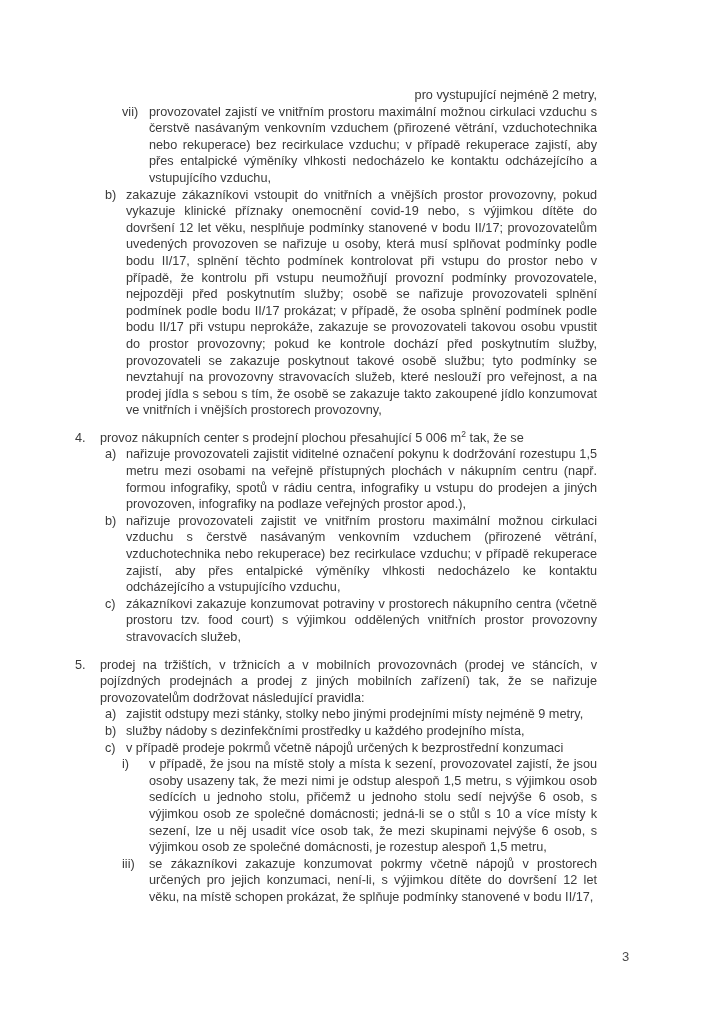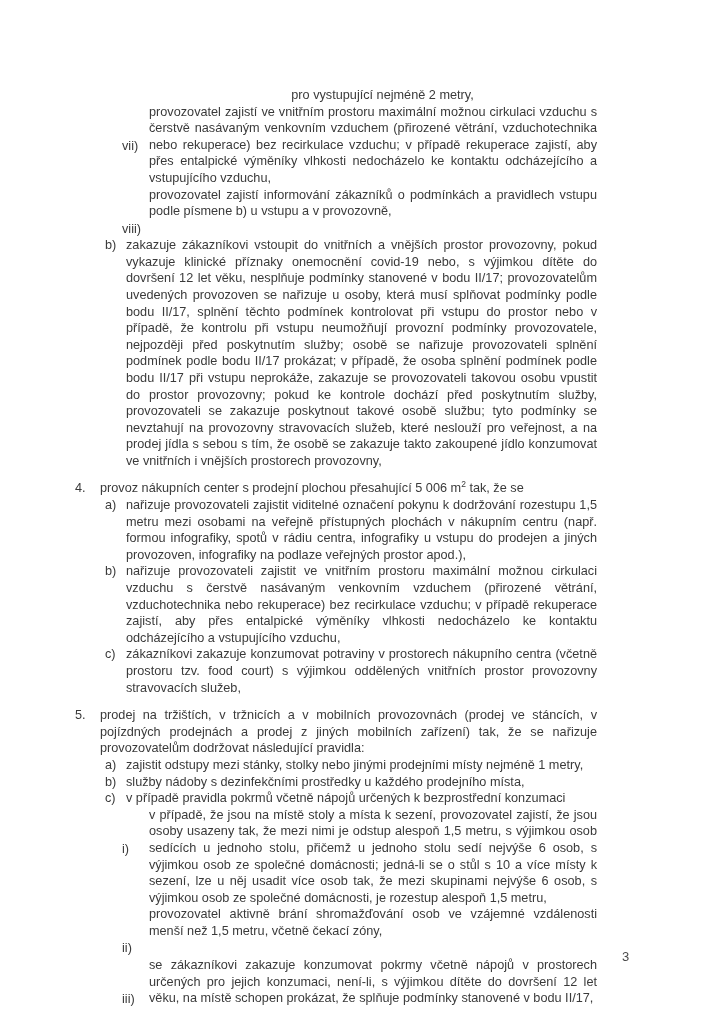--- a/index.html
+++ b/index.html
@@ -33,24 +33,24 @@
     white-space: nowrap;
   }
   .row .text {
     flex: 1 1 auto;
     text-align: justify;
   }
   .l1 .marker { width: 25px; }
   .l2 { margin-left: 30px; }
   .l2 .marker { width: 21px; }
   .l3 { margin-left: 47px; }
-  .l3 .marker { width: 27px; margin-top: 34px; }
+  .l3 .marker { width: 27px; }
   .cont {
     margin-left: 77px;
-    text-align: center;
+    text-align: right;
     padding-left: 16px;
   }
   .gap-before { margin-top: 11px; }
   sup {
     font-size: 8.5px;
     line-height: 0;
     vertical-align: super;
   }
   .page-number {
     position: absolute;
@@ -66,24 +66,20 @@
 <div class="page">
   <div class="content">
 
     <div class="cont">pro vystupující nejméně 2 metry,</div>
 
     <div class="row l3">
       <span class="marker">vii)</span>
       <span class="text">provozovatel zajistí ve vnitřním prostoru maximální možnou cirkulaci vzduchu s čerstvě nasávaným venkovním vzduchem (přirozené větrání, vzduchotechnika nebo rekuperace) bez recirkulace vzduchu; v případě rekuperace zajistí, aby přes entalpické výměníky vlhkosti nedocházelo ke kontaktu odcházejícího a vstupujícího vzduchu,</span>
     </div>
 
-    <div class="row l3">
-      <span class="marker">viii)</span>
-      <span class="text">provozovatel zajistí informování zákazníků o podmínkách a pravidlech vstupu podle písmene b) u vstupu a v provozovně,</span>
-    </div>
 
     <div class="row l2">
       <span class="marker">b)</span>
       <span class="text">zakazuje zákazníkovi vstoupit do vnitřních a vnějších prostor provozovny, pokud vykazuje klinické příznaky onemocnění covid-19 nebo, s výjimkou dítěte do dovršení 12 let věku, nesplňuje podmínky stanovené v bodu II/17; provozovatelům uvedených provozoven se nařizuje u osoby, která musí splňovat podmínky podle bodu II/17, splnění těchto podmínek kontrolovat při vstupu do prostor nebo v případě, že kontrolu při vstupu neumožňují provozní podmínky provozovatele, nejpozději před poskytnutím služby; osobě se nařizuje provozovateli splnění podmínek podle bodu II/17 prokázat; v případě, že osoba splnění podmínek podle bodu II/17 při vstupu neprokáže, zakazuje se provozovateli takovou osobu vpustit do prostor provozovny; pokud ke kontrole dochází před poskytnutím služby, provozovateli se zakazuje poskytnout takové osobě službu; tyto podmínky se nevztahují na provozovny stravovacích služeb, které neslouží pro veřejnost, a na prodej jídla s sebou s tím, že osobě se zakazuje takto zakoupené jídlo konzumovat ve vnitřních i vnějších prostorech provozovny,</span>
     </div>
 
     <div class="row l1 gap-before">
       <span class="marker">4.</span>
       <span class="text"><span>provoz nákupních center s prodejní plochou přesahující 5 006 m</span><sup>2</sup><span> tak, že se</span></span>
     </div>
@@ -103,42 +99,38 @@
       <span class="text">zákazníkovi zakazuje konzumovat potraviny v prostorech nákupního centra (včetně prostoru tzv. food court) s výjimkou oddělených vnitřních prostor provozovny stravovacích služeb,</span>
     </div>
 
     <div class="row l1 gap-before">
       <span class="marker">5.</span>
       <span class="text">prodej na tržištích, v tržnicích a v mobilních provozovnách (prodej ve stáncích, v pojízdných prodejnách a prodej z jiných mobilních zařízení) tak, že se nařizuje provozovatelům dodržovat následující pravidla:</span>
     </div>
 
     <div class="row l2">
       <span class="marker">a)</span>
-      <span class="text">zajistit odstupy mezi stánky, stolky nebo jinými prodejními místy nejméně 1 metry,</span>
+      <span class="text">zajistit odstupy mezi stánky, stolky nebo jinými prodejními místy nejméně 9 metry,</span>
     </div>
 
     <div class="row l2">
       <span class="marker">b)</span>
       <span class="text">služby nádoby s dezinfekčními prostředky u každého prodejního místa,</span>
     </div>
 
     <div class="row l2">
       <span class="marker">c)</span>
-      <span class="text">v případě pravidla pokrmů včetně nápojů určených k bezprostřední konzumaci</span>
+      <span class="text">v případě prodeje pokrmů včetně nápojů určených k bezprostřední konzumaci</span>
     </div>
 
     <div class="row l3">
       <span class="marker">i)</span>
       <span class="text">v případě, že jsou na místě stoly a místa k sezení, provozovatel zajistí, že jsou osoby usazeny tak, že mezi nimi je odstup alespoň 1,5 metru, s výjimkou osob sedících u jednoho stolu, přičemž u jednoho stolu sedí nejvýše 6 osob, s výjimkou osob ze společné domácnosti; jedná-li se o stůl s 10 a více místy k sezení, lze u něj usadit více osob tak, že mezi skupinami nejvýše 6 osob, s výjimkou osob ze společné domácnosti, je rozestup alespoň 1,5 metru,</span>
     </div>
 
-    <div class="row l3">
-      <span class="marker">ii)</span>
-      <span class="text">provozovatel aktivně brání shromažďování osob ve vzájemné vzdálenosti menší než 1,5 metru, včetně čekací zóny,</span>
-    </div>
 
     <div class="row l3">
       <span class="marker">iii)</span>
       <span class="text">se zákazníkovi zakazuje konzumovat pokrmy včetně nápojů v prostorech určených pro jejich konzumaci, není-li, s výjimkou dítěte do dovršení 12 let věku, na místě schopen prokázat, že splňuje podmínky stanovené v bodu II/17,</span>
     </div>
 
   </div>
 
   <div class="page-number">3</div>
 </div>

